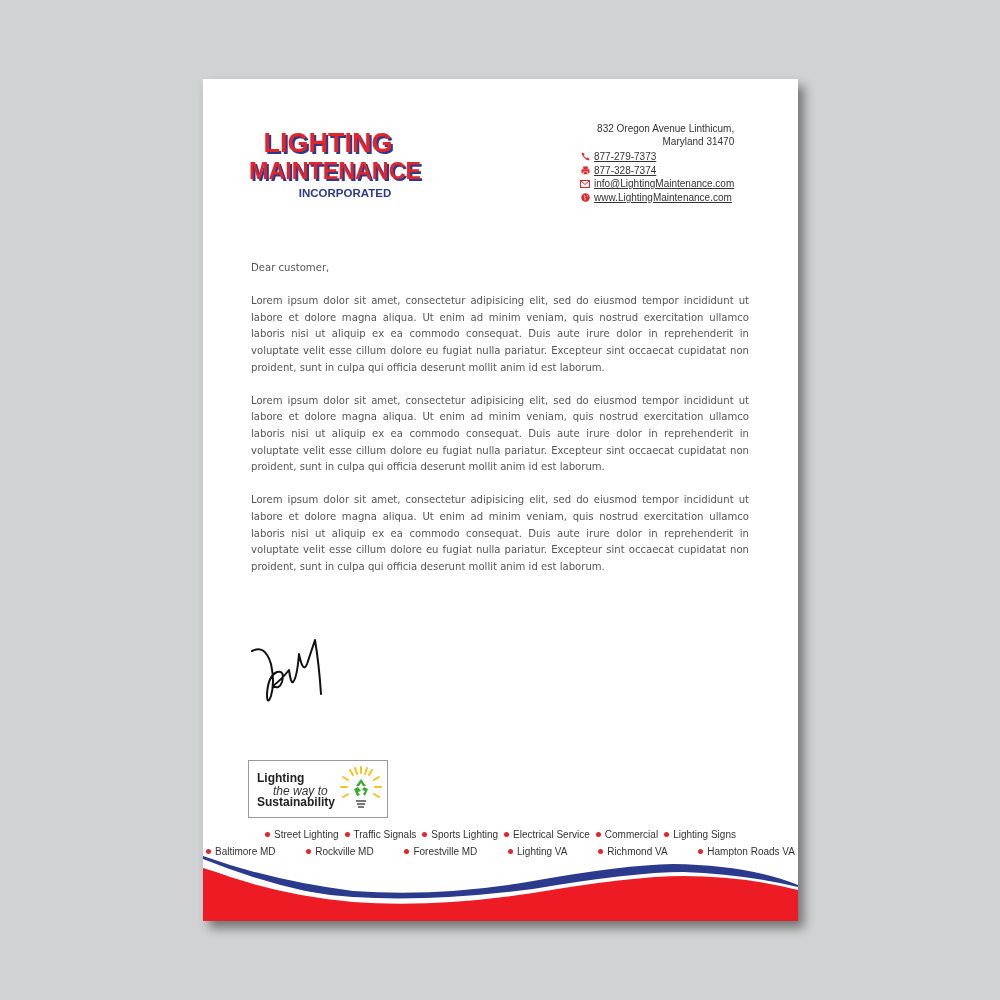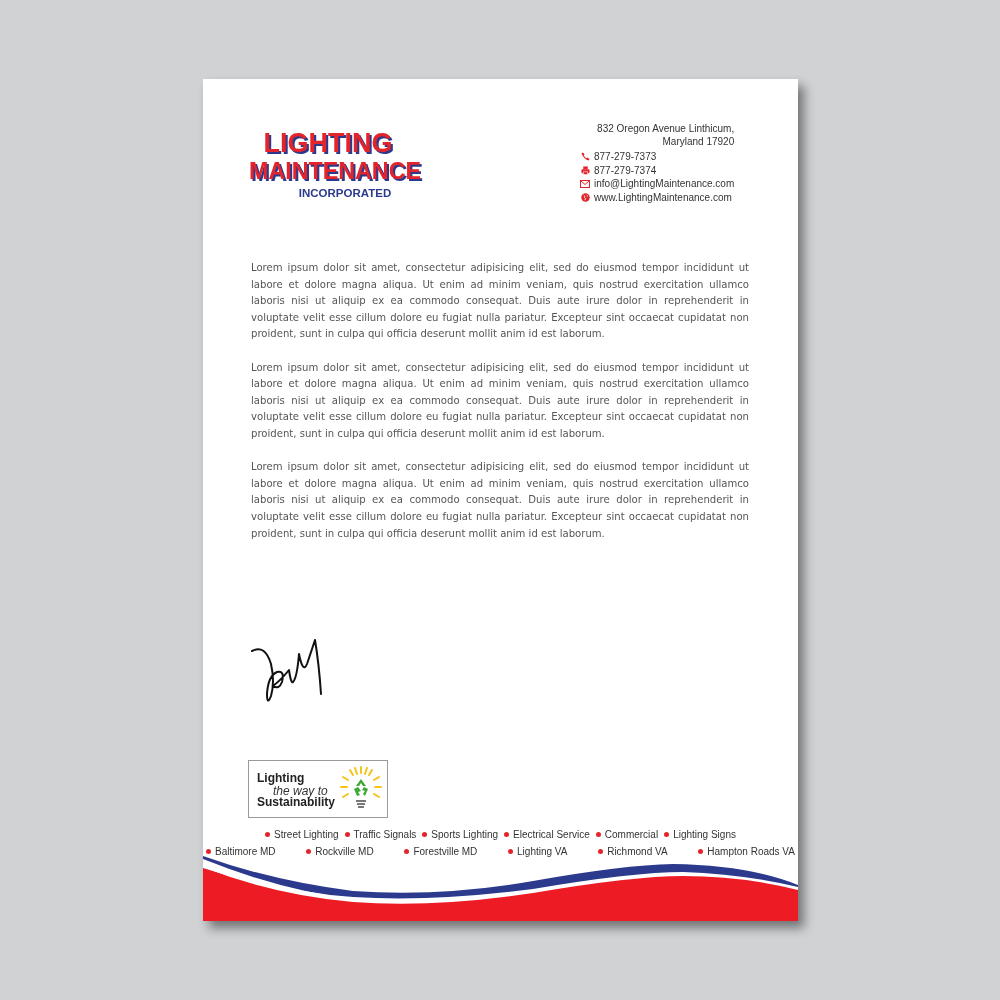--- a/index.html
+++ b/index.html
@@ -28,21 +28,21 @@
     
     .contact {
       position: absolute;
       left: 377px; top: 43px;
       font-size: 10px;
       color: #333333;
       line-height: 13px;
       font-family: "Liberation Sans", sans-serif;
     }
     .contact .addr { margin-bottom: 2px; text-align: right; }
-    .contact .row { display: flex; align-items: center; height: 13.5px; }
+    .contact .row { display: flex; align-items: center; height: 13.5px; text-decoration: underline; }
     .contact .ico {
       width: 10px; height: 10px; margin-right: 4px;
       display: inline-flex; align-items: center; justify-content: center;
     }
     .contact .ico svg { display: block; }
     
     .letter {
       position: absolute;
       left: 48px; top: 181px;
       width: 498px;
@@ -125,39 +125,39 @@
         <text x="90" y="55" font-size="23" fill="#2b3a8c" textLength="172" lengthAdjust="spacingAndGlyphs" transform="translate(2,2)">MAINTENANCE</text>
         <text x="90" y="55" font-size="23" fill="#e3242b" textLength="172" lengthAdjust="spacingAndGlyphs">MAINTENANCE</text>
         <text x="100" y="73" font-size="11.5" fill="#2b3a8c">INCORPORATED</text>
       </g>
     </svg>
   </div>
 
   <div class="contact">
     <div class="addr">
       <div>832 Oregon Avenue Linthicum,</div>
-      <div>Maryland 17920</div>
+      <div>Maryland 31470</div>
     </div>
     <div class="row">
       <span class="ico">
         <svg width="9" height="9" viewBox="0 0 10 10">
             <path d="M2 0.5 L4 2.5 L3 3.8 Q4.5 6 6.2 7 L7.5 6 L9.5 8 L8.2 9.5 Q4 9 0.5 1.8 Z" fill="#e3242b"></path>
           </svg>
       </span>
       <span>877-279-7373</span>
     </div>
     <div class="row">
       <span class="ico">
         <svg width="9" height="9" viewBox="0 0 10 10">
             <rect x="2.5" y="0.5" width="5" height="3" fill="#e3242b"></rect>
             <rect x="0.5" y="3.5" width="9" height="4.5" rx="1" fill="#e3242b"></rect>
             <rect x="2.5" y="6.5" width="5" height="3" fill="#e3242b" stroke="#fff" stroke-width="0.6"></rect>
           </svg>
       </span>
-      <span>877-279-7374</span>
+      <span>877-328-7374</span>
     </div>
     <div class="row">
       <span class="ico">
         <svg width="10" height="8" viewBox="0 0 10 8">
             <rect x="0.5" y="0.5" width="9" height="7" fill="none" stroke="#e3242b" stroke-width="1"></rect>
             <path d="M0.5 0.5 L5 4.5 L9.5 0.5" fill="none" stroke="#e3242b" stroke-width="1"></path>
           </svg>
       </span>
       <span>info@LightingMaintenance.com</span>
     </div>
@@ -167,20 +167,21 @@
             <circle cx="5" cy="5" r="4.7" fill="#e3242b"></circle>
             <path d="M3 2.5 Q5 3.5 4 5 Q5.5 6 4.5 8" fill="none" stroke="#fff" stroke-width="1"></path>
             <path d="M6.5 2 Q7.5 3 7 4" fill="none" stroke="#fff" stroke-width="0.8"></path>
           </svg>
       </span>
       <span>www.LightingMaintenance.com</span>
     </div>
   </div>
 
   <div class="letter">
+    <p class="greeting">Dear customer,</p>
     <p class="para">Lorem ipsum dolor sit amet, consectetur adipisicing elit, sed do eiusmod tempor incididunt ut labore et dolore magna aliqua. Ut enim ad minim veniam, quis nostrud exercitation ullamco laboris nisi ut aliquip ex ea commodo consequat. Duis aute irure dolor in reprehenderit in voluptate velit esse cillum dolore eu fugiat nulla pariatur. Excepteur sint occaecat cupidatat non proident, sunt in culpa qui officia deserunt mollit anim id est laborum.</p>
     <p class="para">Lorem ipsum dolor sit amet, consectetur adipisicing elit, sed do eiusmod tempor incididunt ut labore et dolore magna aliqua. Ut enim ad minim veniam, quis nostrud exercitation ullamco laboris nisi ut aliquip ex ea commodo consequat. Duis aute irure dolor in reprehenderit in voluptate velit esse cillum dolore eu fugiat nulla pariatur. Excepteur sint occaecat cupidatat non proident, sunt in culpa qui officia deserunt mollit anim id est laborum.</p>
     <p class="para last">Lorem ipsum dolor sit amet, consectetur adipisicing elit, sed do eiusmod tempor incididunt ut labore et dolore magna aliqua. Ut enim ad minim veniam, quis nostrud exercitation ullamco laboris nisi ut aliquip ex ea commodo consequat. Duis aute irure dolor in reprehenderit in voluptate velit esse cillum dolore eu fugiat nulla pariatur. Excepteur sint occaecat cupidatat non proident, sunt in culpa qui officia deserunt mollit anim id est laborum.</p>
   </div>
 
   <div class="signature">
     <svg width="80" height="80" viewBox="0 0 80 80">
       <path d="M1 17 Q14 10 20 30 Q24 48 20 62 Q16 72 16 60 Q17 42 26 38 Q34 36 31 48 Q28 56 22 52 Q30 46 38 36 Q40 50 42 48 Q46 44 48 20 Q52 40 56 30 Q60 18 64 6 Q68 30 70 60" fill="none" stroke="#111" stroke-width="2" stroke-linecap="round" stroke-linejoin="round"></path>
     </svg>
   </div>

